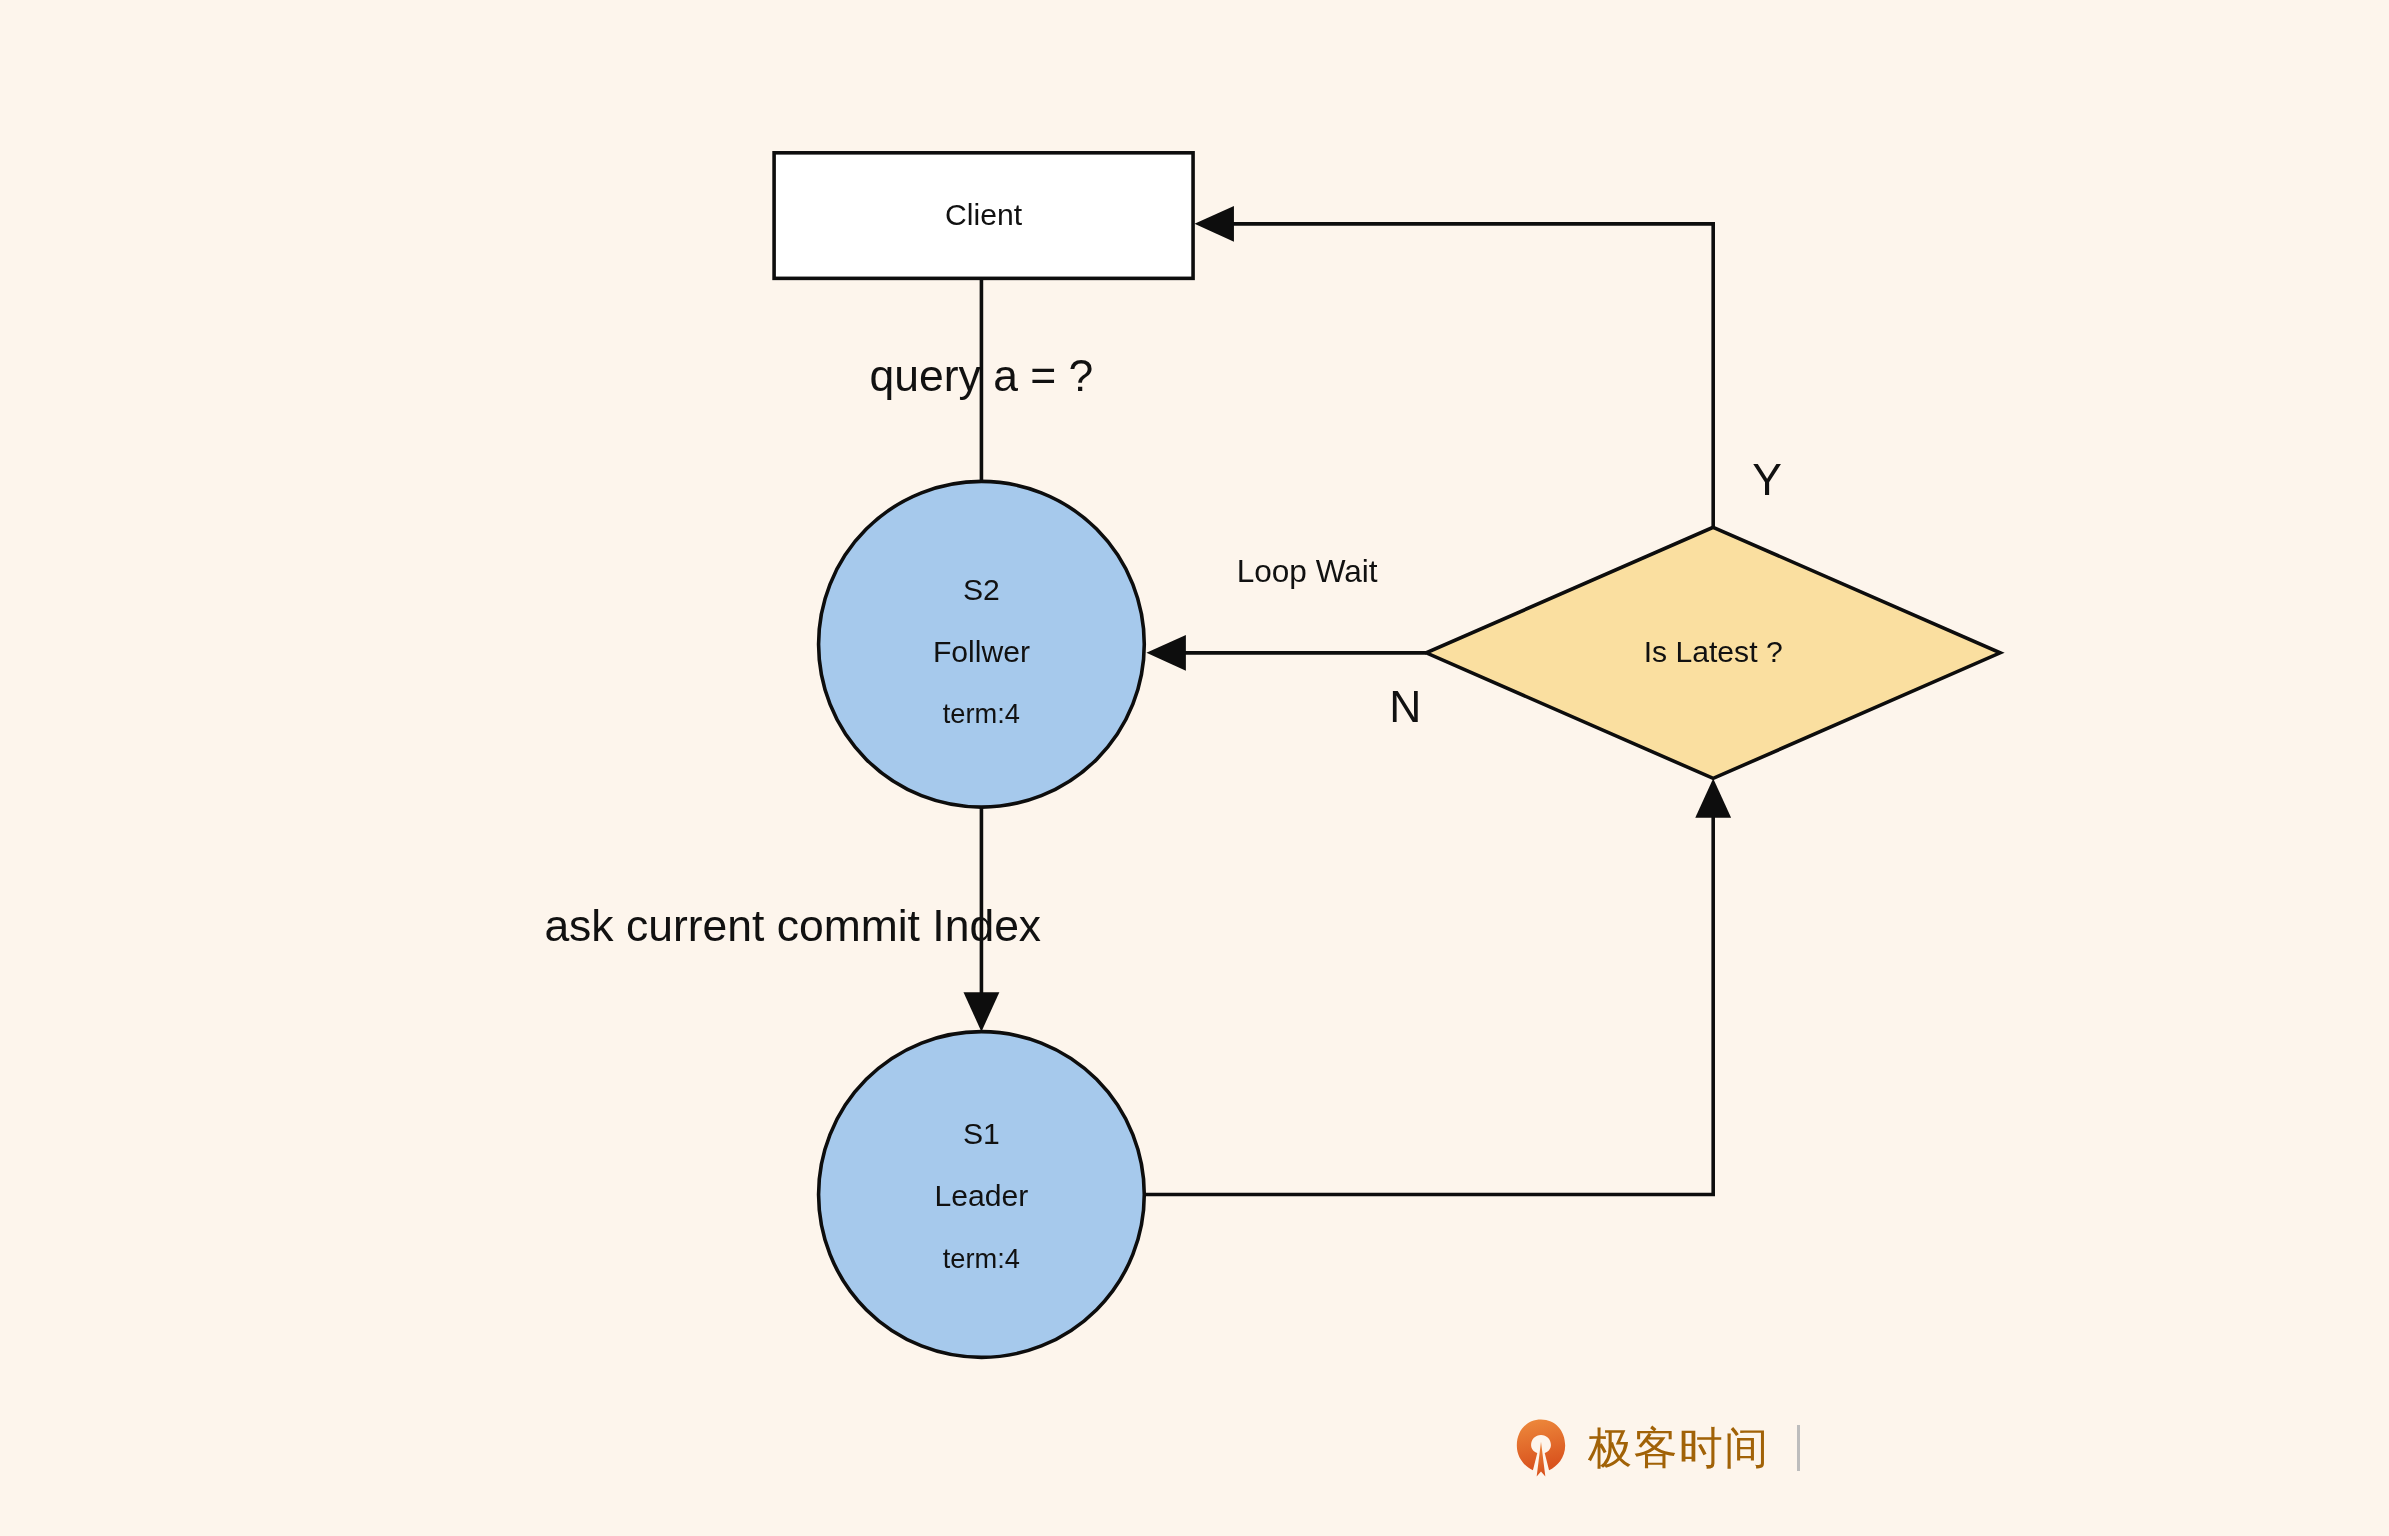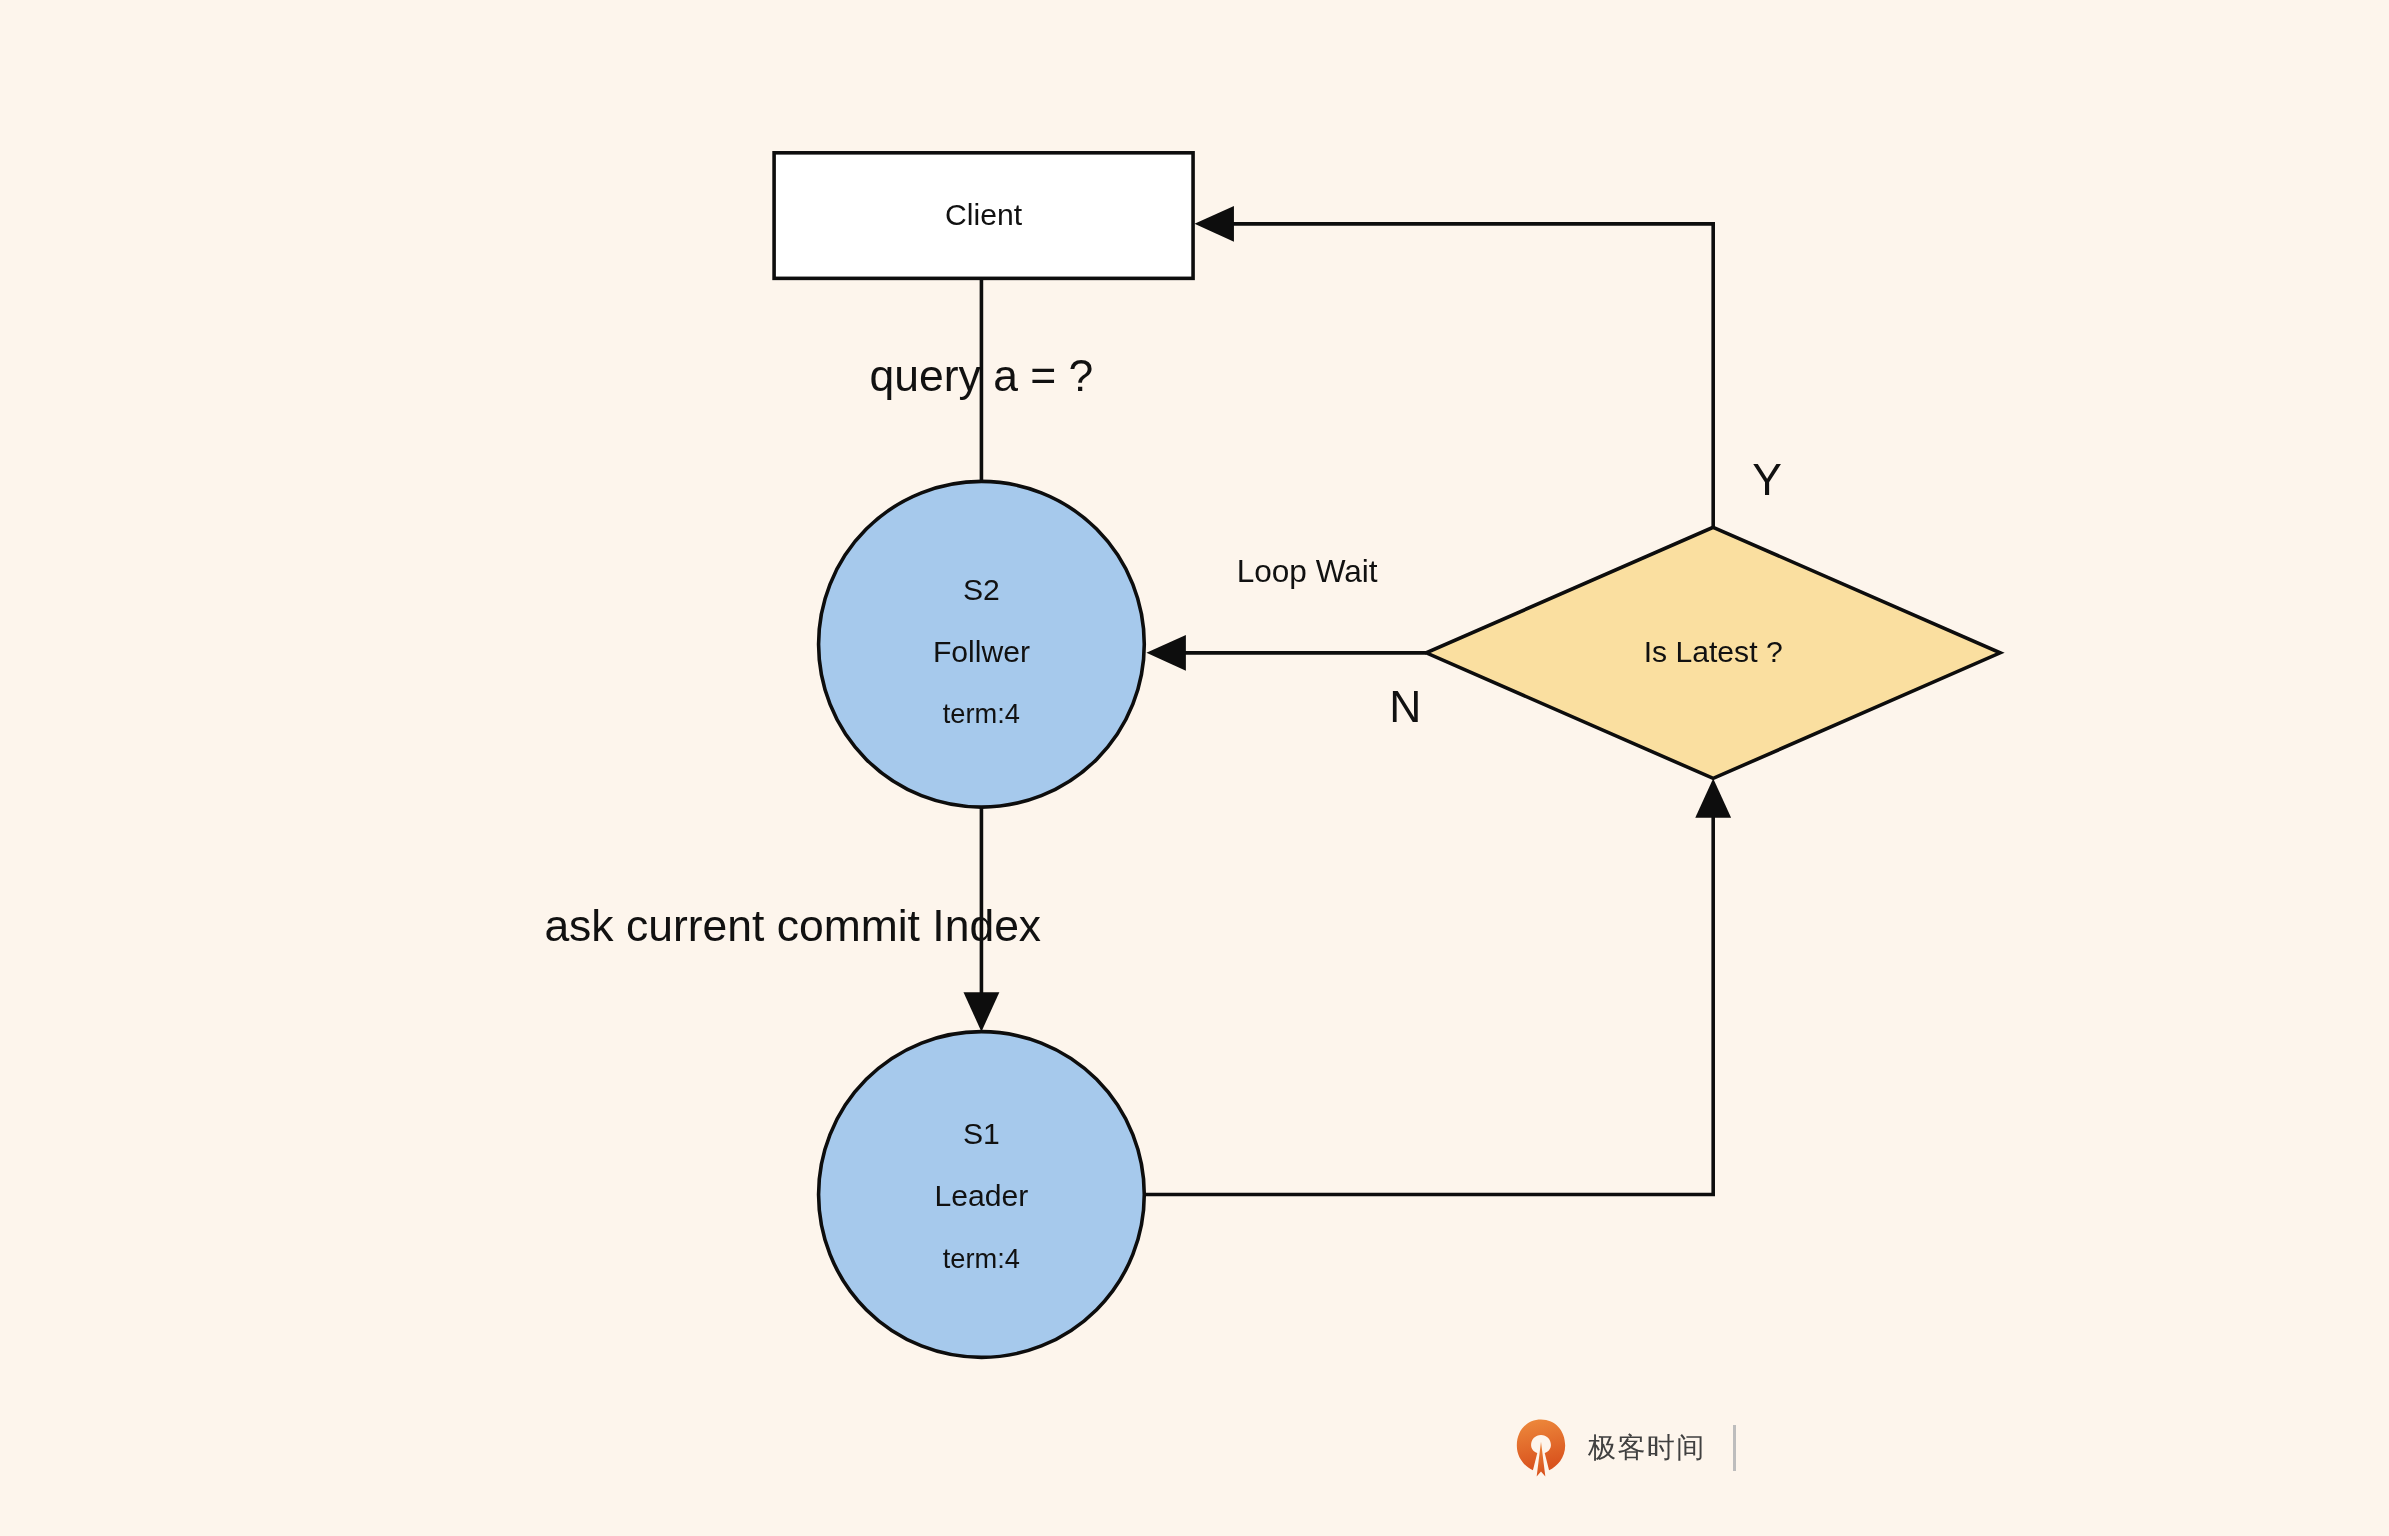--- a/index.html
+++ b/index.html
@@ -85,22 +85,22 @@
     align-items: center;
     gap: 16px;
     user-select: none;
   }
   #watermark .logo-mark {
     width: 62px;
     height: 62px;
     flex: 0 0 auto;
   }
   #watermark .brand-name {
-    font-size: 28px;
-    color: #404040;
+    font-size: 44px;
+    color: #a16207;
     letter-spacing: 1.4px;
     font-family: "DejaVu Sans", sans-serif;
     white-space: nowrap;
   }
   #watermark .wm-divider {
     width: 2.9px;
     height: 46px;
     background: #BDBDBD;
     margin: 0 11.5px;
     flex: 0 0 auto;

